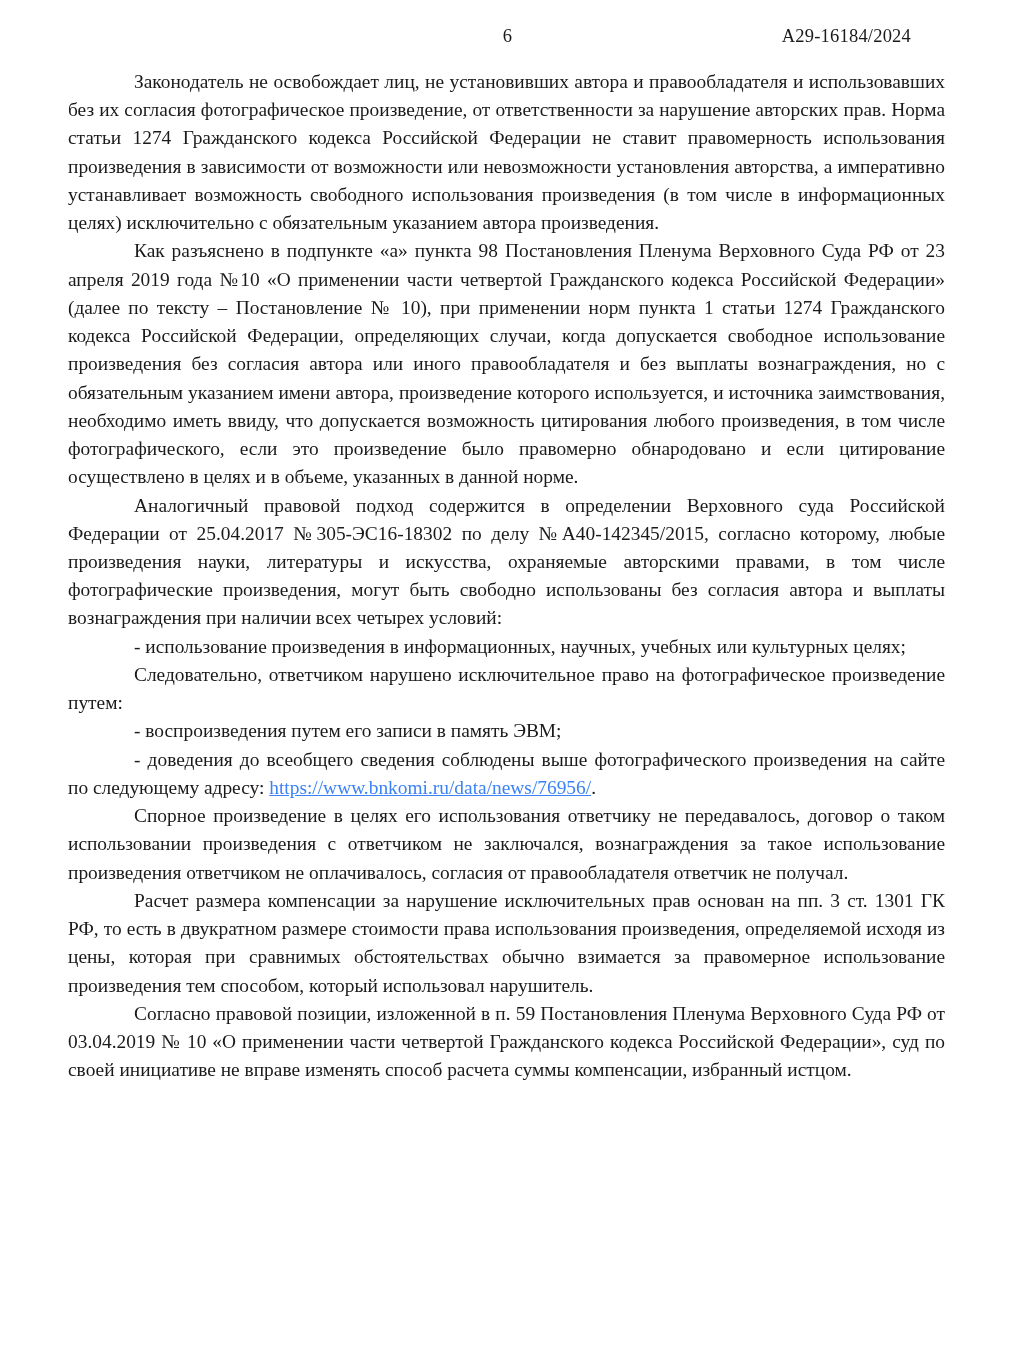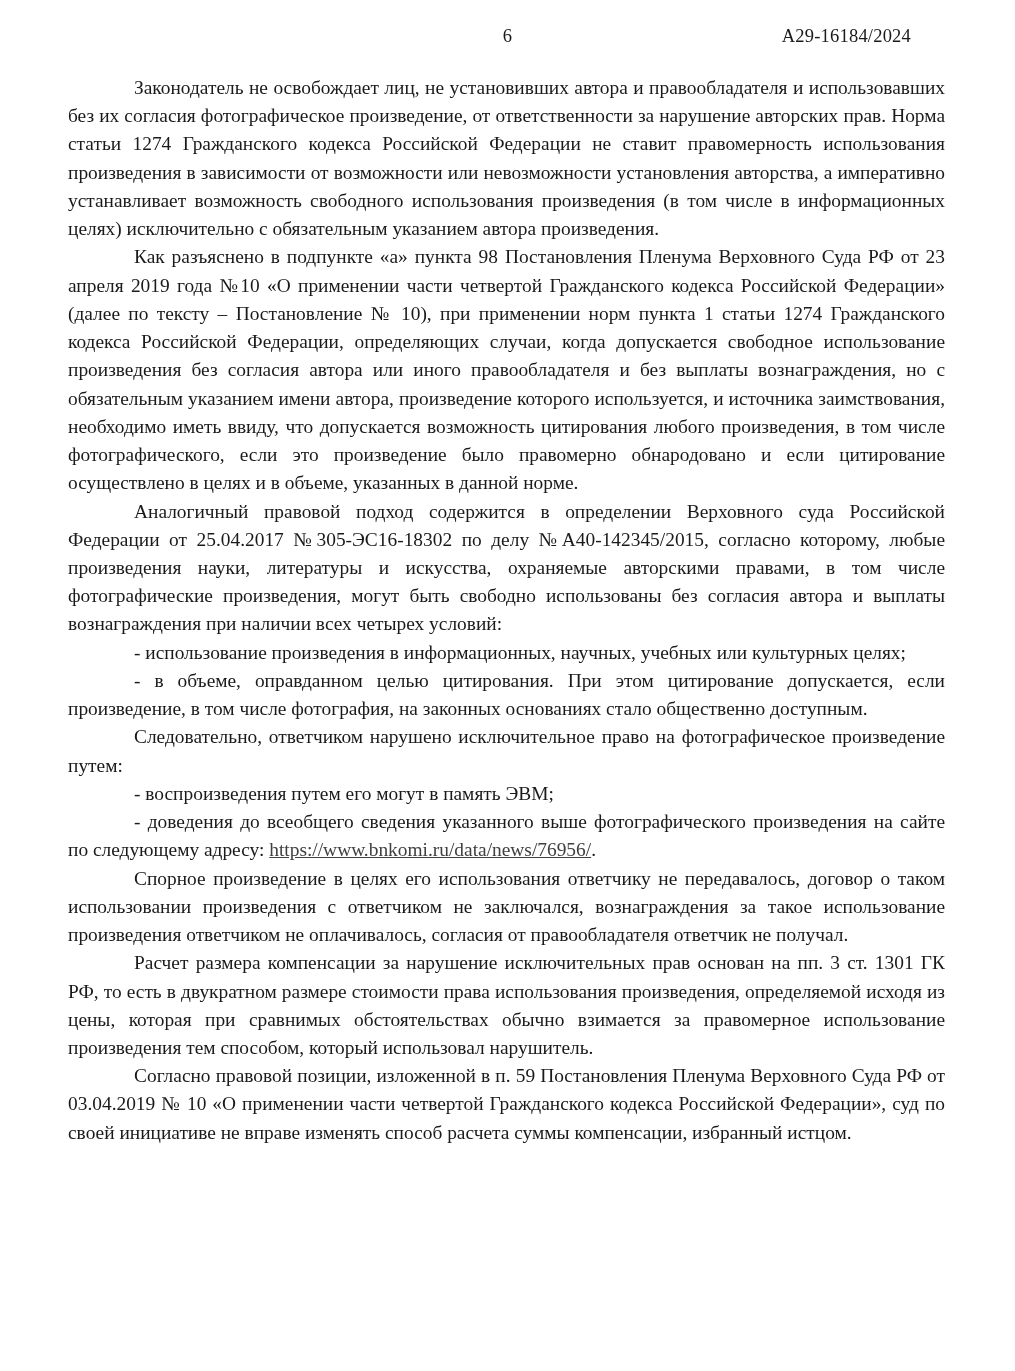--- a/index.html
+++ b/index.html
@@ -33,57 +33,56 @@
     top: 0;
     letter-spacing: 0.2px;
   }
   .header-case-number {
     position: absolute;
     right: 40px;
     top: 0;
     letter-spacing: 0.2px;
   }
   .body-text {
-    margin-top: 14px;
+    margin-top: 8px;
     padding: 0 6px 0 4px;
   }
   p.para {
     margin: 0;
     font-size: 19.4px;
     line-height: 1.455;
     text-align: justify;
     text-justify: inter-word;
     text-indent: 66px;
     hyphens: none;
   }
   p.para.dash {
     text-indent: 66px;
   }
   a.doc-link {
-    color: #404040;
+    color: #3b82f6;
     text-decoration: underline;
   }
 </style>
 </head>
 <body>
 
 <div class="page">
 
   <div class="header">
     <div class="header-page-number">6</div>
     <div class="header-case-number">А29-16184/2024</div>
   </div>
 
   <div class="body-text">
     <p class="para">Законодатель не освобождает лиц, не установивших автора и правообладателя и использовавших без их согласия фотографическое произведение, от ответственности за нарушение авторских прав. Норма статьи 1274 Гражданского кодекса Российской Федерации не ставит правомерность использования произведения в зависимости от возможности или невозможности установления авторства, а императивно устанавливает возможность свободного использования произведения (в том числе в информационных целях) исключительно с обязательным указанием автора произведения.</p>
     <p class="para">Как разъяснено в подпункте «а» пункта 98 Постановления Пленума Верховного Суда РФ от 23 апреля 2019 года №10 «О применении части четвертой Гражданского кодекса Российской Федерации» (далее по тексту – Постановление № 10), при применении норм пункта 1 статьи 1274 Гражданского кодекса Российской Федерации, определяющих случаи, когда допускается свободное использование произведения без согласия автора или иного правообладателя и без выплаты вознаграждения, но с обязательным указанием имени автора, произведение которого используется, и источника заимствования, необходимо иметь ввиду, что допускается возможность цитирования любого произведения, в том числе фотографического, если это произведение было правомерно обнародовано и если цитирование осуществлено в целях и в объеме, указанных в данной норме.</p>
     <p class="para">Аналогичный правовой подход содержится в определении Верховного суда Российской Федерации от 25.04.2017 №305-ЭС16-18302 по делу №А40-142345/2015, согласно которому, любые произведения науки, литературы и искусства, охраняемые авторскими правами, в том числе фотографические произведения, могут быть свободно использованы без согласия автора и выплаты вознаграждения при наличии всех четырех условий:</p>
     <p class="para dash">- использование произведения в информационных, научных, учебных или культурных целях;</p>
-    <p class="para dash">- в объеме, оправданном целью цитирования. При этом цитирование допускается, если произведение, в том числе фотография, на законных основаниях стало общественно доступным.</p>
     <p class="para">Следовательно, ответчиком нарушено исключительное право на фотографическое произведение путем:</p>
-    <p class="para dash">- воспроизведения путем его могут в память ЭВМ;</p>
-    <p class="para dash"><span>- доведения до всеобщего сведения указанного выше фотографического произведения на сайте по следующему адресу: </span><a class="doc-link" href="#">https://www.bnkomi.ru/data/news/76956/</a><span>.</span></p>
+    <p class="para dash">- воспроизведения путем его записи в память ЭВМ;</p>
+    <p class="para dash"><span>- доведения до всеобщего сведения соблюдены выше фотографического произведения на сайте по следующему адресу: </span><a class="doc-link" href="#">https://www.bnkomi.ru/data/news/76956/</a><span>.</span></p>
     <p class="para">Спорное произведение в целях его использования ответчику не передавалось, договор о таком использовании произведения с ответчиком не заключался, вознаграждения за такое использование произведения ответчиком не оплачивалось, согласия от правообладателя ответчик не получал.</p>
     <p class="para">Расчет размера компенсации за нарушение исключительных прав основан на пп. 3 ст. 1301 ГК РФ, то есть в двукратном размере стоимости права использования произведения, определяемой исходя из цены, которая при сравнимых обстоятельствах обычно взимается за правомерное использование произведения тем способом, который использовал нарушитель.</p>
     <p class="para">Согласно правовой позиции, изложенной в п. 59 Постановления Пленума Верховного Суда РФ от 03.04.2019 № 10 «О применении части четвертой Гражданского кодекса Российской Федерации», суд по своей инициативе не вправе изменять способ расчета суммы компенсации, избранный истцом.</p>
   </div>
 
 </div>
 
 </body></html>

